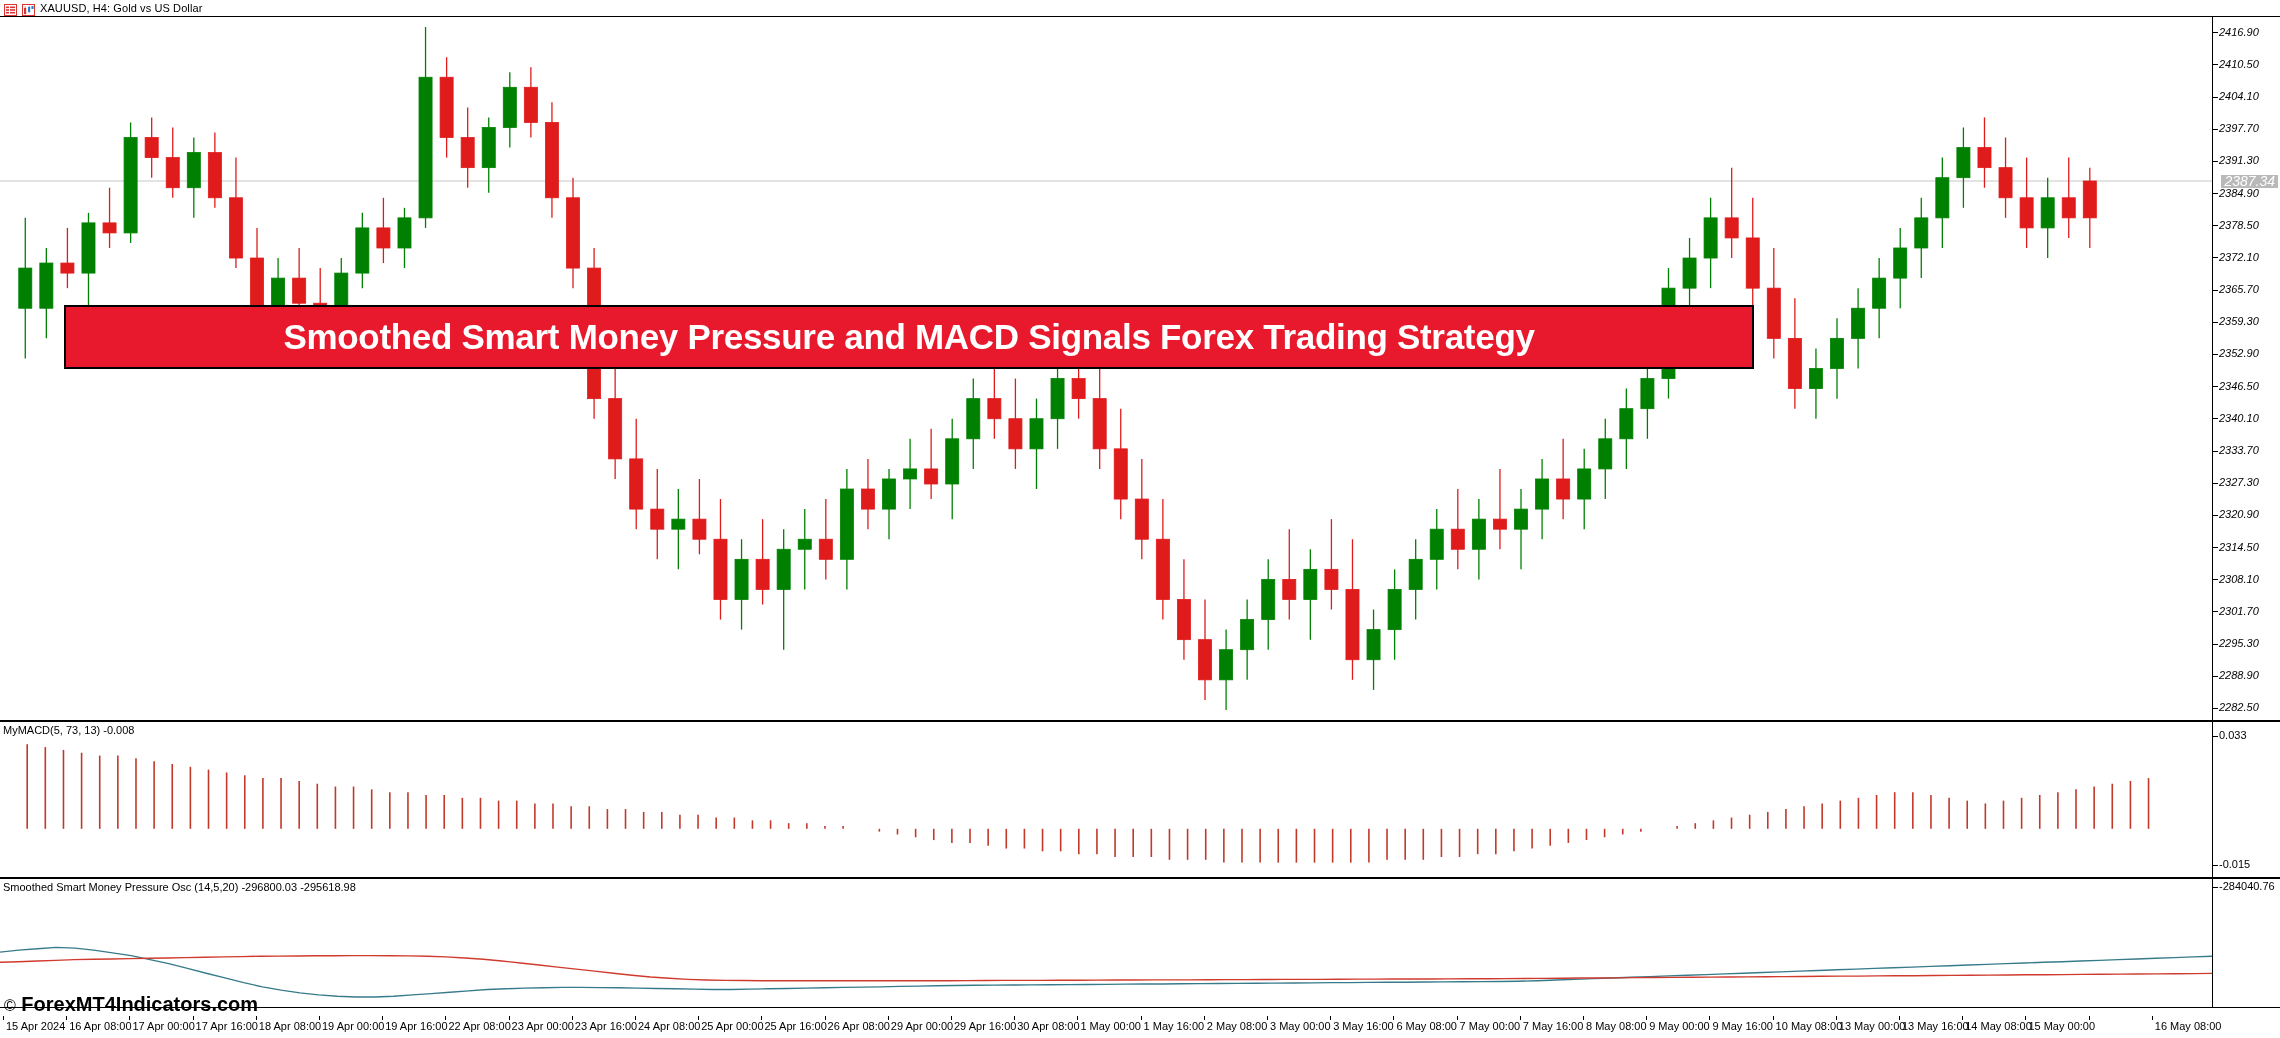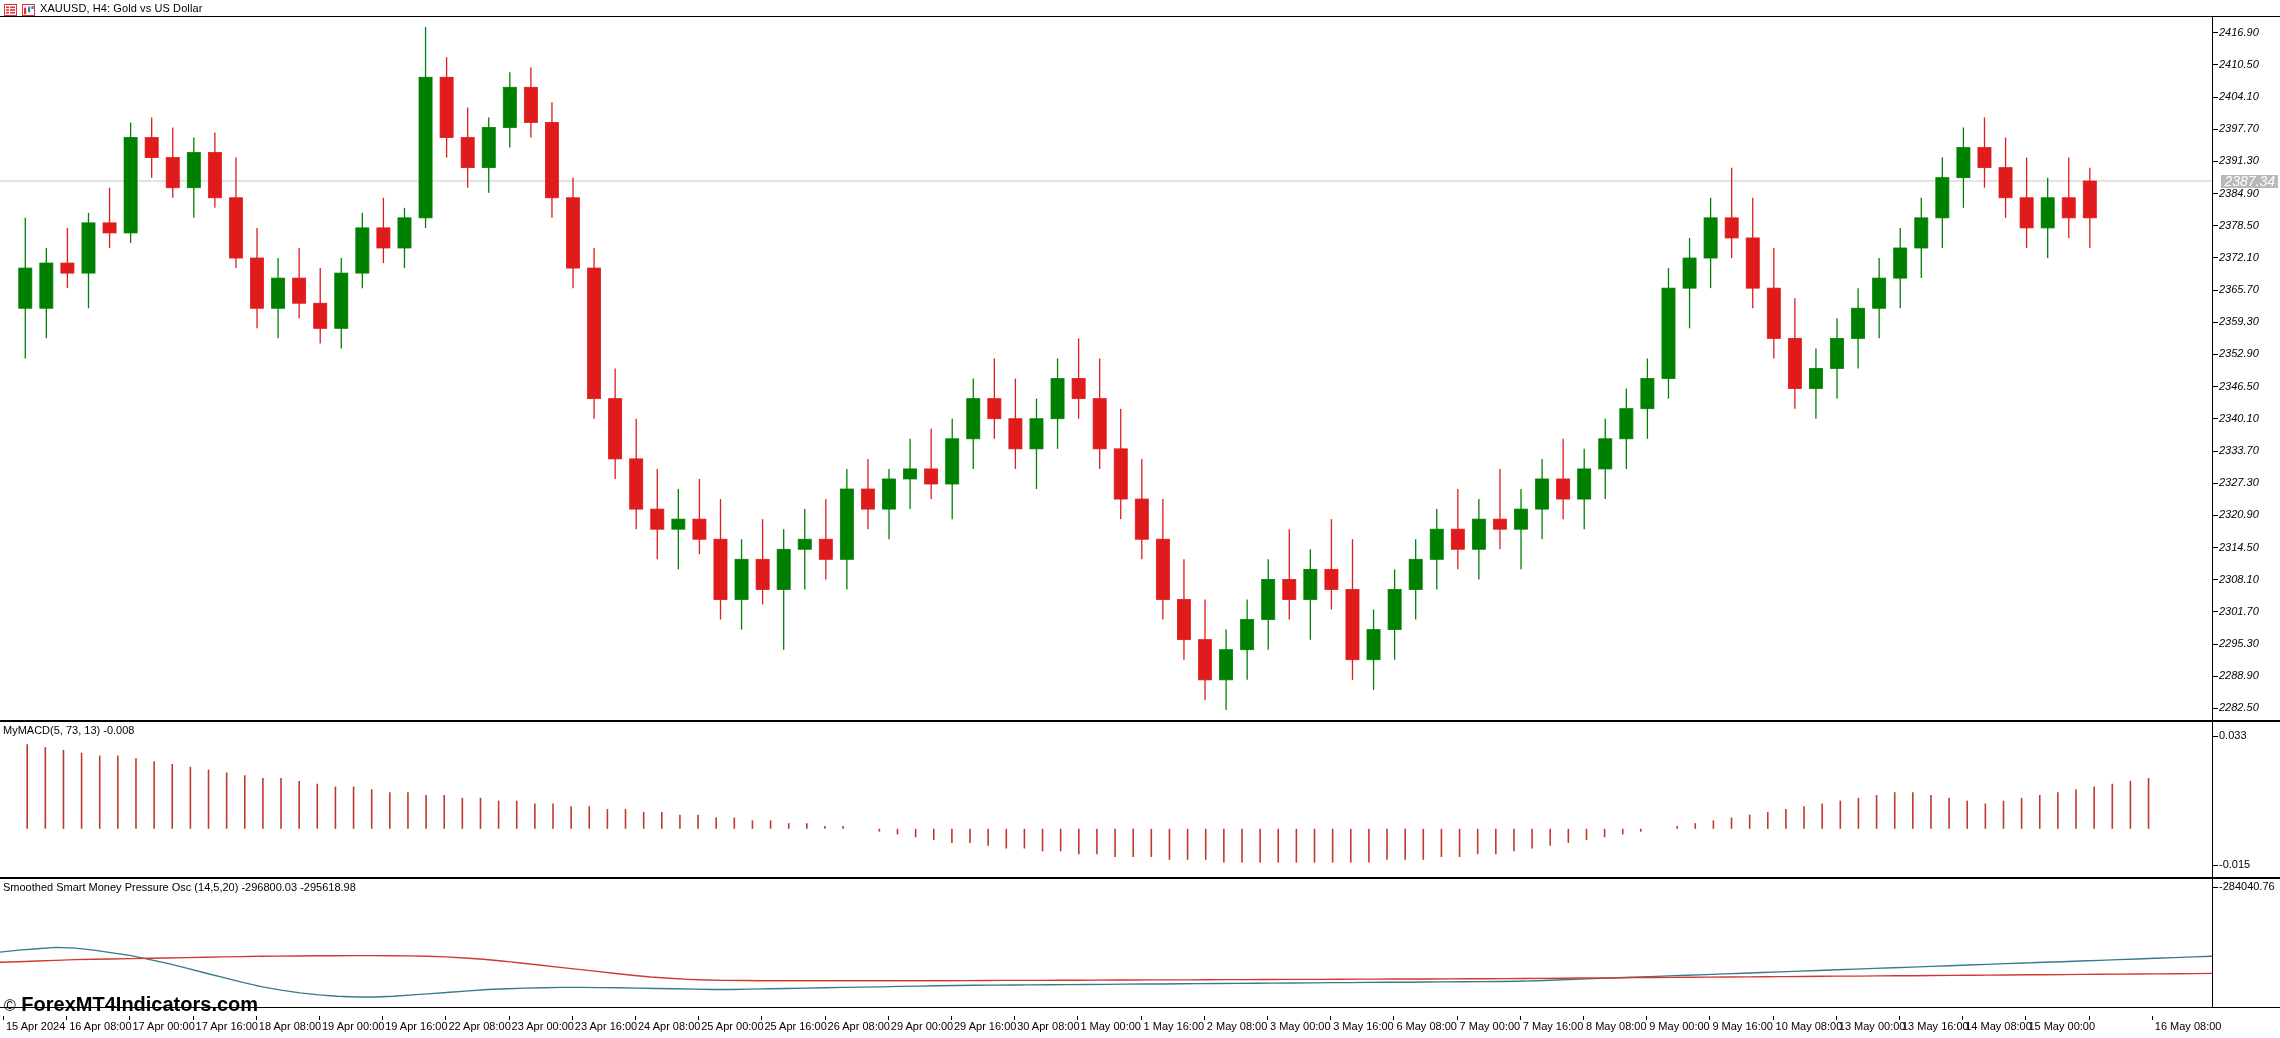--- a/index.html
+++ b/index.html
@@ -444,20 +444,23 @@
       <svg id="svg-osc" preserveAspectRatio="none" viewBox="0 0 2212 130">
           <path d="M0.0 74.3 L18.7 72.2 L37.5 70.9 L56.2 69.5 L75.0 70.2 L93.7 72.2 L112.5 75.0 L131.2 77.8 L150.0 81.9 L168.7 86.0 L187.5 90.8 L206.2 95.7 L224.9 100.5 L243.7 105.3 L262.4 109.5 L281.2 112.9 L299.9 115.7 L318.7 117.7 L337.4 119.1 L356.2 119.8 L374.9 119.8 L393.7 119.1 L412.4 117.7 L431.2 116.4 L449.9 115.0 L468.6 113.6 L487.4 112.2 L506.1 111.5 L524.9 110.8 L543.6 110.5 L562.4 110.1 L581.1 110.1 L599.9 110.3 L618.6 110.5 L637.4 110.8 L656.1 111.2 L674.8 111.5 L693.6 111.9 L712.3 112.2 L731.1 112.2 L749.8 111.9 L768.6 111.5 L787.3 111.2 L806.1 110.8 L824.8 110.5 L843.6 110.1 L862.3 109.8 L881.1 109.5 L899.8 109.1 L918.5 108.8 L937.3 108.4 L956.0 108.1 L974.8 107.9 L993.5 107.8 L1012.3 107.7 L1031.0 107.5 L1049.8 107.4 L1068.5 107.3 L1087.3 107.1 L1106.0 107.0 L1124.7 106.8 L1143.5 106.7 L1162.2 106.6 L1181.0 106.4 L1199.7 106.3 L1218.5 106.1 L1237.2 106.0 L1256.0 105.9 L1274.7 105.7 L1293.5 105.6 L1312.2 105.5 L1330.9 105.3 L1349.7 105.2 L1368.4 105.0 L1387.2 104.9 L1405.9 104.8 L1424.7 104.6 L1443.4 104.5 L1462.2 104.4 L1480.9 104.2 L1499.7 104.1 L1518.4 103.9 L1537.2 103.3 L1555.9 102.6 L1574.6 101.9 L1593.4 101.2 L1612.1 100.5 L1630.9 99.8 L1649.6 99.1 L1668.4 98.4 L1687.1 97.7 L1705.9 97.1 L1724.6 96.4 L1743.4 95.7 L1762.1 95.0 L1780.8 94.3 L1799.6 93.6 L1818.3 92.9 L1837.1 92.2 L1855.8 91.5 L1874.6 90.8 L1893.3 90.2 L1912.1 89.5 L1930.8 88.8 L1949.6 88.1 L1968.3 87.4 L1987.1 86.7 L2005.8 86.0 L2024.5 85.3 L2043.3 84.6 L2062.0 84.0 L2080.8 83.3 L2099.5 82.6 L2118.3 81.9 L2137.0 81.2 L2155.8 80.5 L2174.5 79.8 L2193.3 79.1 L2212.0 78.4 " fill="none" stroke="#377b8a" stroke-width="1.4"></path>
           <path d="M0.0 84.6 L18.6 84.0 L37.2 83.3 L55.8 82.6 L74.4 81.9 L92.9 81.5 L111.5 81.2 L130.1 80.9 L148.7 80.5 L167.3 80.2 L185.9 79.8 L204.5 79.5 L223.1 79.1 L241.6 78.8 L260.2 78.4 L278.8 78.3 L297.4 78.2 L316.0 78.0 L334.6 77.9 L353.2 77.8 L371.8 77.8 L390.4 77.9 L408.9 78.1 L427.5 78.4 L446.1 79.1 L464.7 80.2 L483.3 81.5 L501.9 83.3 L520.5 85.3 L539.1 87.4 L557.6 89.5 L576.2 91.5 L594.8 93.6 L613.4 95.7 L632.0 97.7 L650.6 99.5 L669.2 100.8 L687.8 101.9 L706.4 102.6 L724.9 102.9 L743.5 103.1 L762.1 103.3 L780.7 103.3 L799.3 103.3 L817.9 103.3 L836.5 103.3 L855.1 103.3 L873.6 103.3 L892.2 103.3 L910.8 103.3 L929.4 103.3 L948.0 103.3 L966.6 103.2 L985.2 103.1 L1003.8 103.0 L1022.4 103.0 L1040.9 102.9 L1059.5 102.8 L1078.1 102.8 L1096.7 102.7 L1115.3 102.6 L1133.9 102.6 L1152.5 102.5 L1171.1 102.4 L1189.6 102.4 L1208.2 102.3 L1226.8 102.2 L1245.4 102.2 L1264.0 102.1 L1282.6 102.0 L1301.2 101.9 L1319.8 101.9 L1338.4 101.8 L1356.9 101.7 L1375.5 101.7 L1394.1 101.6 L1412.7 101.5 L1431.3 101.5 L1449.9 101.4 L1468.5 101.3 L1487.1 101.3 L1505.6 101.2 L1524.2 101.0 L1542.8 100.9 L1561.4 100.8 L1580.0 100.6 L1598.6 100.5 L1617.2 100.4 L1635.8 100.2 L1654.4 100.1 L1672.9 99.9 L1691.5 99.8 L1710.1 99.7 L1728.7 99.5 L1747.3 99.4 L1765.9 99.3 L1784.5 99.1 L1803.1 99.0 L1821.6 98.8 L1840.2 98.7 L1858.8 98.6 L1877.4 98.4 L1896.0 98.3 L1914.6 98.2 L1933.2 98.0 L1951.8 97.9 L1970.4 97.7 L1988.9 97.6 L2007.5 97.5 L2026.1 97.3 L2044.7 97.2 L2063.3 97.1 L2081.9 96.9 L2100.5 96.8 L2119.1 96.6 L2137.6 96.5 L2156.2 96.4 L2174.8 96.2 L2193.4 96.1 L2212.0 95.9 " fill="none" stroke="#d03a2e" stroke-width="1.4"></path>
         </svg>
     </div>
     <div class="scale" id="scale-osc">
         <div class="tick" style="top: 2px;"><span class="dash"></span>-284040.76</div>
       </div>
   </div>
 
+  <div class="banner">
+    <span>Smoothed Smart Money Pressure and MACD Signals Forex Trading Strategy</span>
+  </div>
 
   <div class="watermark">
     <span class="c">©</span>
     <span>ForexMT4Indicators.com</span>
   </div>
 
   <div class="timeaxis" id="timeaxis">
       <div class="tmark" style="left: 3px;"></div>
       <div class="tlabel" style="left: 6px;">15 Apr 2024</div>
       <div class="tmark" style="left: 66.2px;"></div>

